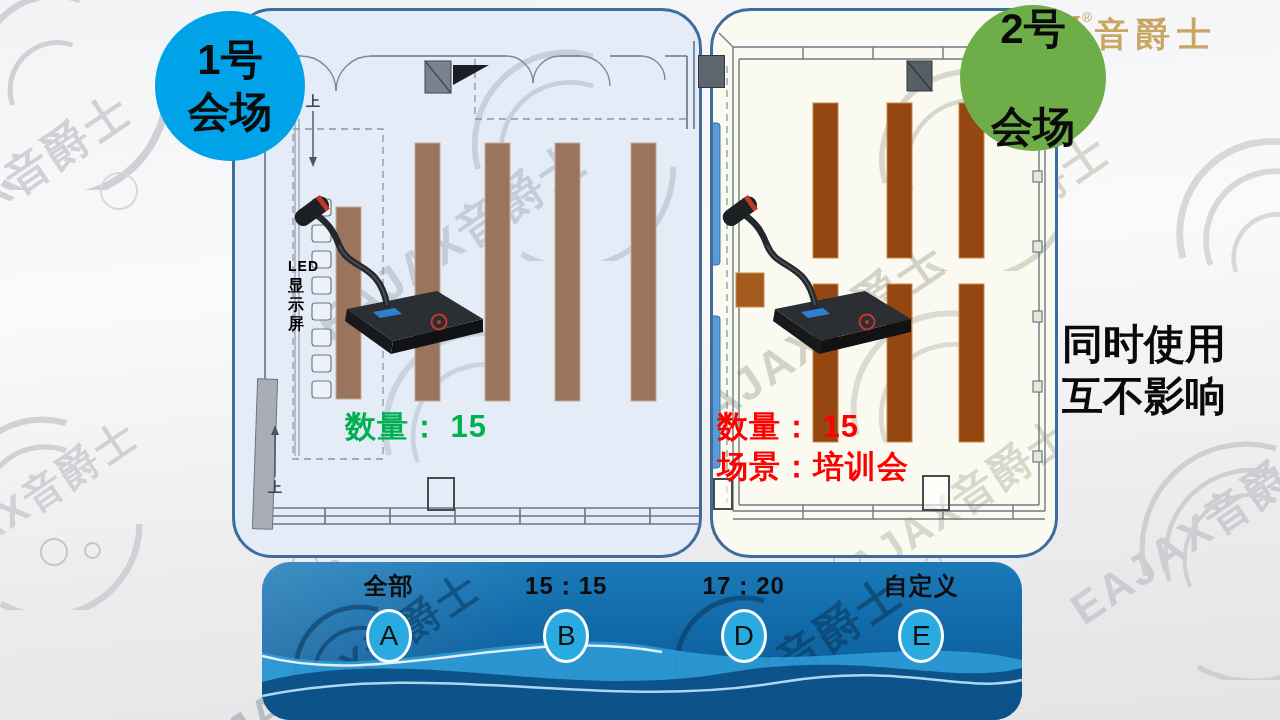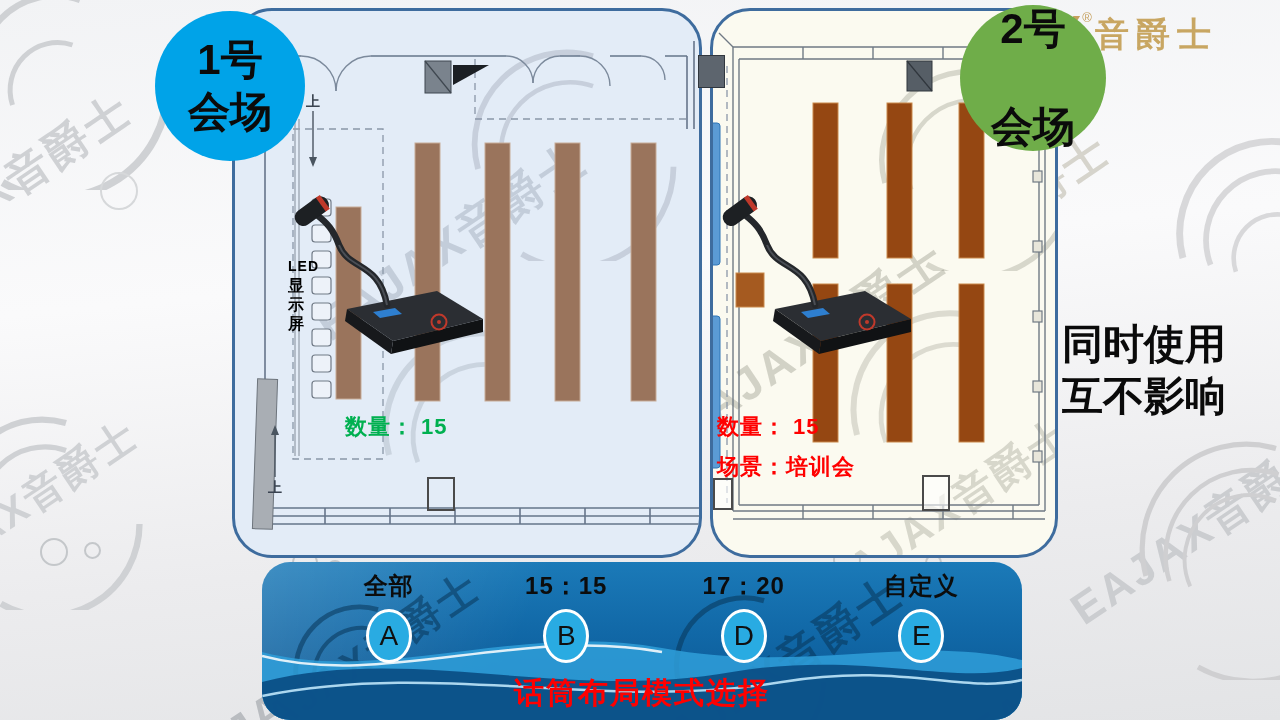--- a/index.html
+++ b/index.html
@@ -12,21 +12,21 @@
   .wm-text{position:absolute;white-space:nowrap;color:#cfd1d4;font-size:44px;font-weight:600;
     letter-spacing:3px;transform:rotate(-34deg);pointer-events:none;}
   .wm-arcs{position:absolute;color:#cfd1d4;pointer-events:none;}
   .wm-arcs svg{display:block;}
   .dot{position:absolute;border:2px solid #c4c7ca;border-radius:50%;pointer-events:none;}
   
   .room{position:absolute;top:8px;height:550px;border:3px solid #3E6C9E;border-radius:40px;overflow:hidden;box-sizing:border-box;}
   .room1{left:232px;width:470px;background:#E3ECF7;}
   .room2{left:710px;width:348px;background:#FBFAF0;}
   .plan{position:absolute;left:0;top:0;}
-  .qty-block{position:absolute;font-size:22px;font-weight:600;line-height:40px;letter-spacing:1px;}
+  .qty-block{position:absolute;font-size:31px;font-weight:600;line-height:40px;letter-spacing:1px;}
   .qty-green{color:#00B050;left:110px;top:396px;}
   .qty-red{color:#FF0000;left:4px;top:396px;}
   .led-label{position:absolute;left:53px;top:246px;color:#000000;font-weight:700;width:26px;line-height:19px;font-size:16px;}
   .led-label .en{font-size:14px;letter-spacing:1px;}
   .stair{position:absolute;color:#3a4350;font-size:14px;font-weight:700;}
   .mic{position:absolute;pointer-events:none;}
   
   .badge{position:absolute;border-radius:50%;display:flex;flex-direction:column;align-items:center;justify-content:center;
     color:#0b0b0b;font-size:42px;font-weight:600;line-height:52px;text-align:center;z-index:30;}
   .badge1{left:155px;top:11px;width:150px;height:150px;background:#00A3E8;}
@@ -333,16 +333,15 @@
       </div>
       <div class="opt">
         <div class="opt-label">17：20</div>
         <div class="opt-btn">D</div>
       </div>
       <div class="opt">
         <div class="opt-label">自定义</div>
         <div class="opt-btn">E</div>
       </div>
     </div>
-    <div class="panel-title">话筒布局模式选择</div>
   </div>
 
 </div>
 
 </body></html>

